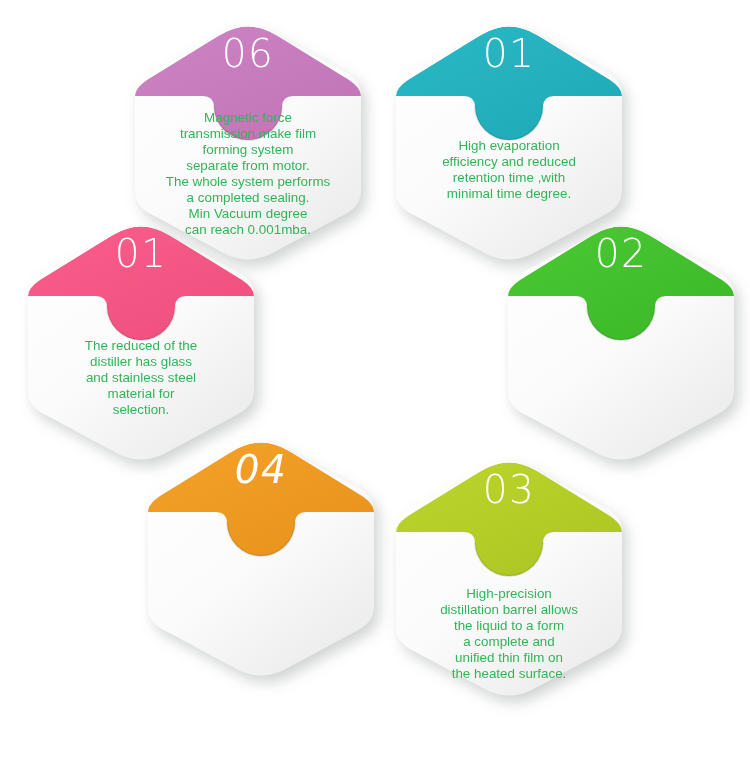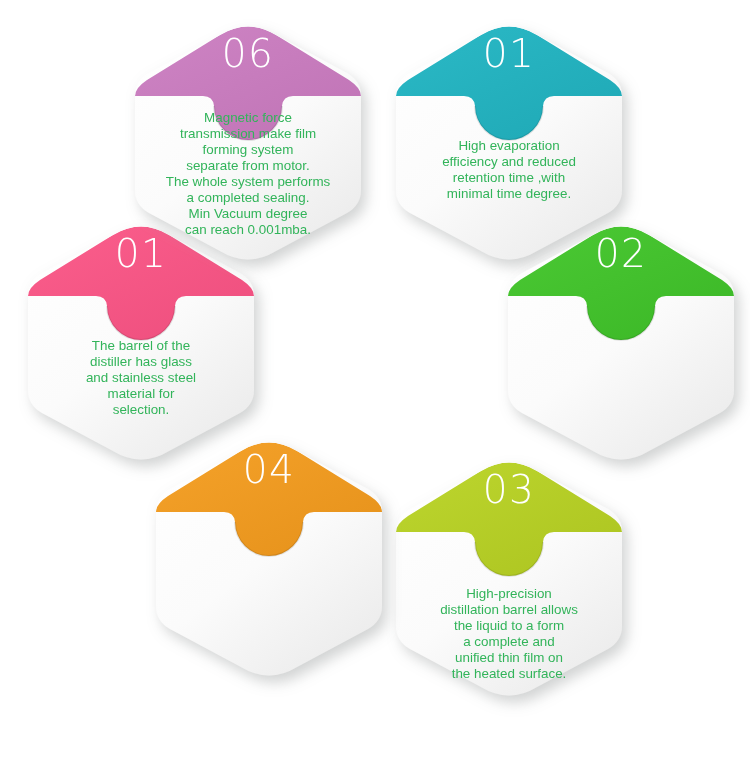--- a/index.html
+++ b/index.html
@@ -163,21 +163,21 @@
         </g>
       </svg>
       <div class="hex-number">03</div>
       <div class="hex-text pos-lower">High-precision
 distillation barrel allows
 the liquid to a form
 a complete and
 unified thin film on
 the heated surface.</div>
     </div>
-    <div class="hex-cell" style="left: 154px; top: 434px;">
+    <div class="hex-cell" style="left: 146px; top: 434px; font-style: italic;">
       <svg class="hex-svg" viewBox="0 0 230 250" width="230" height="250">
         <defs>
           <linearGradient id="bgu3" x1="0" y1="0" x2="0.75" y2="1">
             <stop offset="0%" stop-color="#ffffff"></stop>
             <stop offset="55%" stop-color="#fbfbfb"></stop>
             <stop offset="100%" stop-color="#ececec"></stop>
           </linearGradient>
           <linearGradient id="capu3" x1="0" y1="0" x2="0.9" y2="1">
             <stop offset="0%" stop-color="#f5a22a"></stop>
             <stop offset="100%" stop-color="#e6921b"></stop>
@@ -216,21 +216,21 @@
             <path d="M 87 17 Q 115 0 143 17 L 214 55 Q 228 63 228 78 L 228 172 Q 228 187 214 195 L 143 233 Q 115 250 87 233 L 16 195 Q 2 187 2 172 L 2 78 Q 2 63 16 55 Z"></path>
           </clipPath>
         </defs>
         <path d="M 87 17 Q 115 0 143 17 L 214 55 Q 228 63 228 78 L 228 172 Q 228 187 214 195 L 143 233 Q 115 250 87 233 L 16 195 Q 2 187 2 172 L 2 78 Q 2 63 16 55 Z" fill="url(#bgu4)" filter="url(#shu4)"></path>
         <g clip-path="url(#clipu4)">
           <path d="M 87 17 Q 115 0 143 17 L 216 62 Q 228 70 228 78 L 160 78 Q 150 78 149 88 A 34 34 0 0 1 81 88 Q 80 78 70 78 L 2 78 Q 2 70 14 62 Z" fill="url(#capu4)"></path>
           <path d="M 149 88 A 34 34 0 0 1 81 88" fill="none" stroke="rgba(0,0,0,0.10)" stroke-width="2"></path>
         </g>
       </svg>
       <div class="hex-number">01</div>
-      <div class="hex-text pos-low">The barrel of the
+      <div class="hex-text pos-low">The reduced of the
 distiller has glass
 and stainless steel
 material for
 selection.</div>
     </div>
     <div class="hex-cell" style="left: 133px; top: 18px;">
       <svg class="hex-svg" viewBox="0 0 230 250" width="230" height="250">
         <defs>
           <linearGradient id="bgu5" x1="0" y1="0" x2="0.75" y2="1">
             <stop offset="0%" stop-color="#ffffff"></stop>

